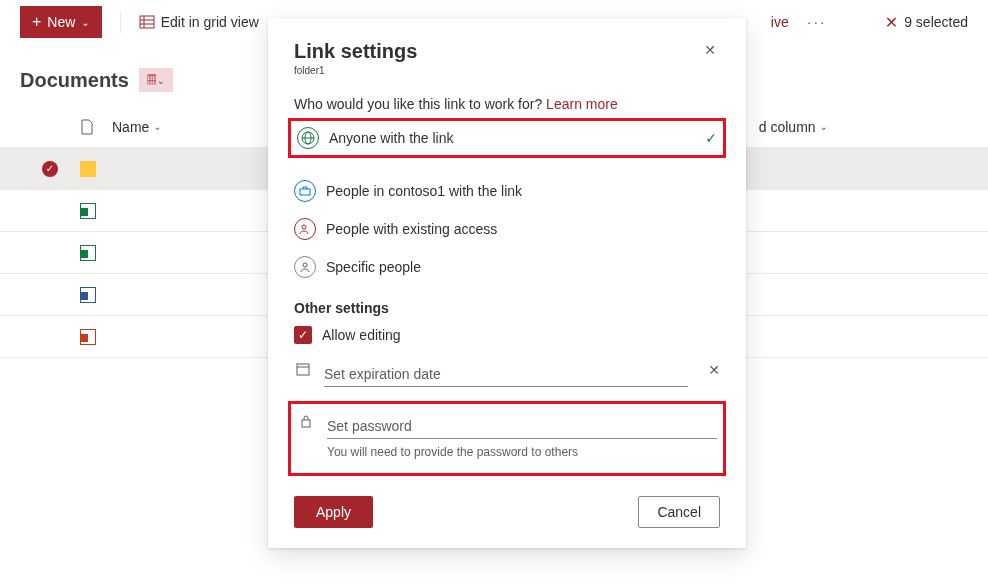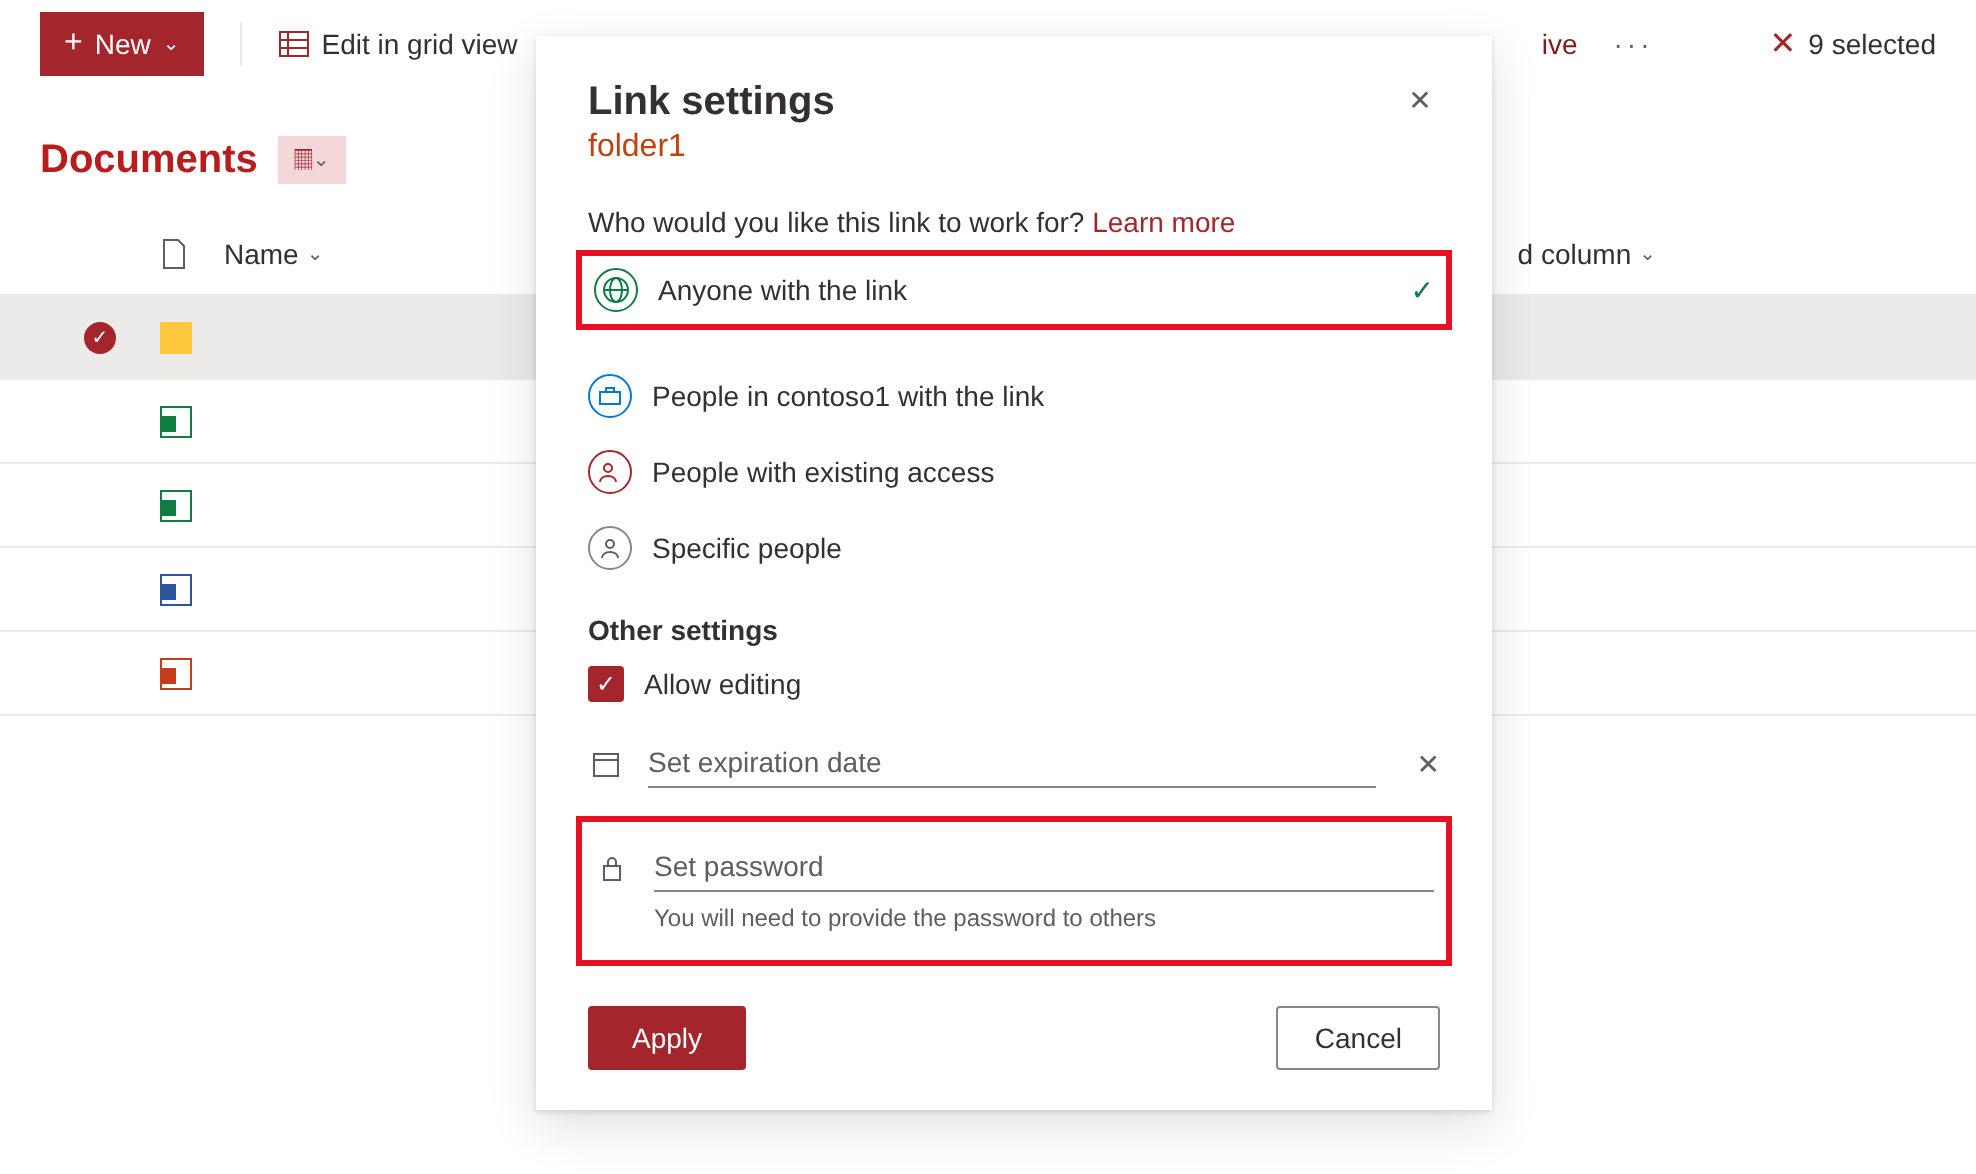--- a/index.html
+++ b/index.html
@@ -13,21 +13,21 @@
   .divider { width: 1px; height: 22px; background: #edebe9; }
   .cmd-item { display: flex; align-items: center; gap: 6px; color: #323130; }
   .cmd-item .ic { width: 16px; height: 16px; display: inline-flex; align-items: center; justify-content: center; }
   .spacer { flex: 1; }
   .dots { letter-spacing: 2px; color: #605e5c; }
   .sel { display: flex; align-items: center; gap: 6px; color: #323130; }
   .sel .x { color: #a4262c; font-size: 16px; }
 
   
   .heading { display: flex; align-items: center; gap: 10px; padding: 24px 20px 14px; }
-  .heading h1 { font-size: 20px; font-weight: 600; color: #b91c1c; }
+  .heading h1 { font-size: 20px; font-weight: 600; color: #404040; }
   .books-btn { width: 34px; height: 24px; background: #f3d7d9; color: #a4262c; display: flex; align-items: center; justify-content: center; font-size: 14px; }
 
   
   .list-head { display: flex; align-items: center; height: 42px; padding: 0 20px; border-bottom: 1px solid #edebe9; font-size: 14px; color: #323130; }
   .col-check { width: 60px; display:flex; justify-content:center; }
   .col-file { width: 32px; }
   .col-name { flex: 0 0 520px; display:flex; align-items:center; gap:4px; }
   .col-add { display:flex; align-items:center; gap:4px; }
   .chev-s { font-size: 10px; color: #605e5c; }
 
@@ -42,38 +42,38 @@
   .fic-w { background:#fff; border:1px solid #2b579a; position:relative; }
   .fic-w::after { content:""; position:absolute; left:-1px; top:4px; width:8px; height:8px; background:#2b579a; }
   .fic-p { background:#fff; border:1px solid #c43e1c; position:relative; }
   .fic-p::after { content:""; position:absolute; left:-1px; top:4px; width:8px; height:8px; background:#c43e1c; }
 
   
   .dialog { position:absolute; left:268px; top:18px; width:478px; background:#fff; box-shadow: 0 1px 3px rgba(0,0,0,0.13), 0 8px 24px rgba(0,0,0,0.12); padding: 22px 26px 20px; font-size:14px; color:#323130; }
   .dlg-title-row { display:flex; align-items:flex-start; }
   .dlg-title { font-size:20px; font-weight:600; }
   .dlg-close { margin-left:auto; width:20px; height:20px; display:flex; align-items:center; justify-content:center; color:#605e5c; cursor:pointer; }
-  .dlg-sub { font-size:16px; color:#c2410c; margin-top:2px; margin-bottom:20px; }
+  .dlg-sub { font-size:10px; color:#404040; margin-top:2px; margin-bottom:20px; }
   .who-q { font-size:14px; margin-bottom:10px; }
   .who-q a { color:#a4262c; text-decoration:none; }
 
   .scope-list { display:flex; flex-direction:column; gap:12px; }
   .scope-item { display:flex; align-items:center; gap:10px; padding: 2px 0; }
   .scope-ic { width:22px; height:22px; border:1px solid #8a8886; border-radius:50%; display:flex; align-items:center; justify-content:center; flex-shrink:0; }
   .scope-ic.sel { border-color:#107c41; color:#107c41; }
   .scope-item .lbl { flex:1; }
   .scope-check { color:#107c41; font-size:14px; }
 
   .hl-red { border: 3px solid #e81123; padding: 4px 6px; }
   .hl-anyone { margin: -4px -6px 8px; }
 
   .other-h { font-weight:600; margin-top:20px; margin-bottom:10px; }
   .chk-row { display:flex; align-items:center; gap:10px; }
   .chk { width:18px; height:18px; background:#a4262c; color:#fff; display:flex; align-items:center; justify-content:center; font-size:12px; border-radius:2px; }
-  .field-row { display:flex; align-items:center; gap:12px; margin-top:18px; }
+  .field-row { display:flex; align-items:flex-start; gap:12px; margin-top:18px; }
   .field-ic { width:18px; display:flex; justify-content:center; color:#605e5c; }
   .field-input { flex:1; border:none; border-bottom:1px solid #8a8886; padding:4px 0; font-size:14px; color:#605e5c; outline:none; background:transparent; }
   .field-input::placeholder { color:#605e5c; }
   .row-x { color:#605e5c; font-size:14px; margin-left:8px; }
 
   .pw-block { margin-top:14px; margin-left:-6px; margin-right:-6px; padding:10px 6px 14px; }
   .pw-hint { font-size:12px; color:#605e5c; margin-left:30px; margin-top:6px; }
 
   .dlg-actions { display:flex; gap:10px; justify-content:space-between; margin-top:20px; }
   .btn-apply { background:#a4262c; color:#fff; border:none; padding: 7px 22px; font-size:14px; border-radius:2px; }

